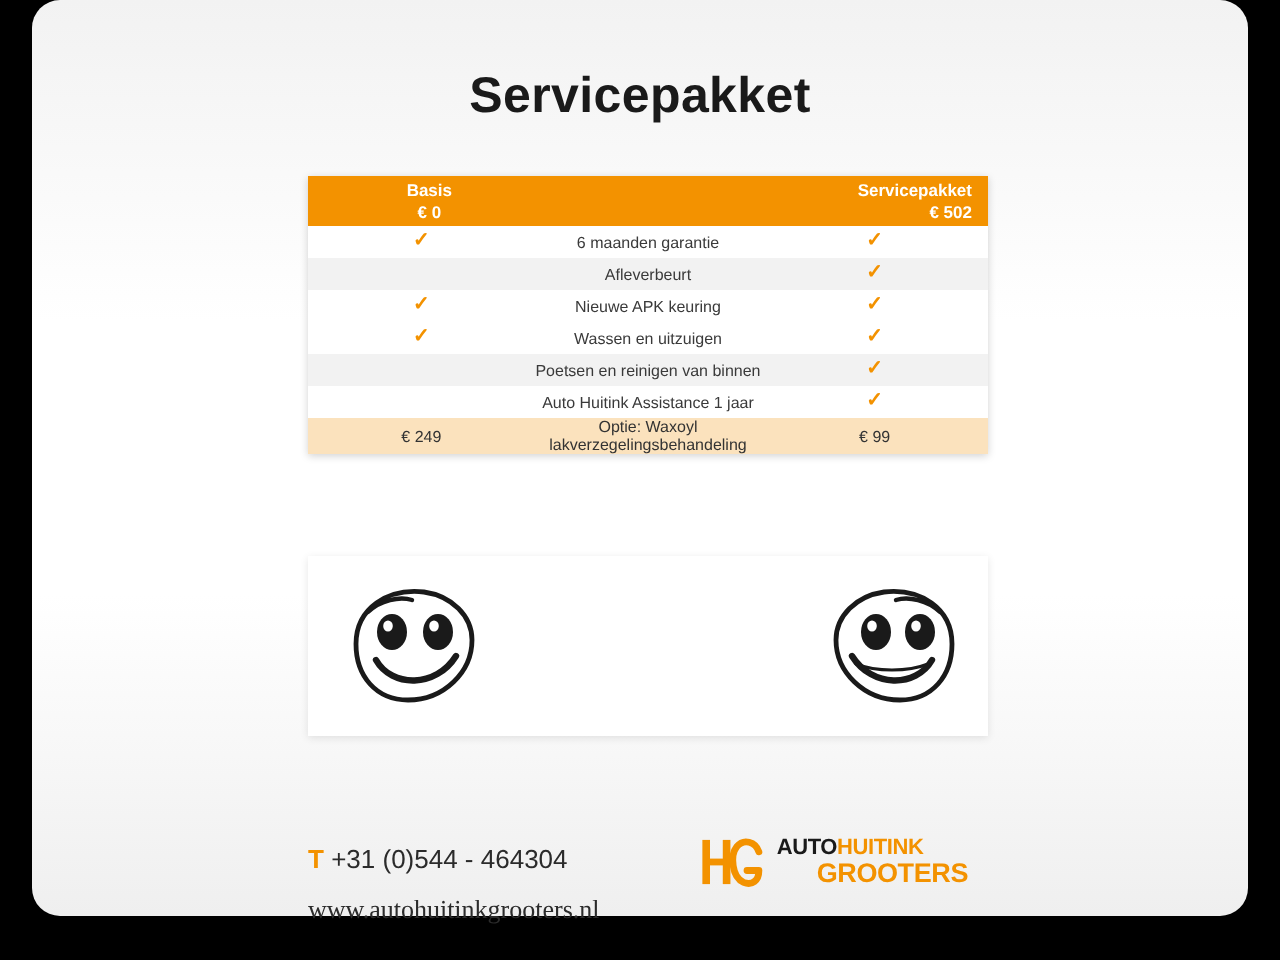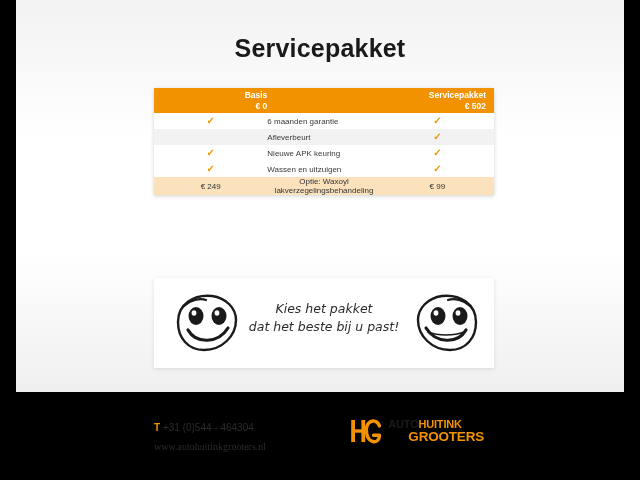--- a/index.html
+++ b/index.html
@@ -22,22 +22,23 @@
     z-index: 5;
   }
   .bars-left { left: 0; }
   .bars-right { right: 0; }
 
   .page {
     position: absolute;
     left: 16px;
     top: 0;
     width: 608px;
-    height: 392px;
+    height: 458px;
     background: linear-gradient(180deg, #f2f2f2 0%, #ffffff 35%, #ffffff 65%, #efefef 100%);
+    border-radius: 14px;
   }
 
   .title {
     position: absolute;
     top: 34px;
     left: 0;
     width: 608px;
     text-align: center;
     font-size: 25px;
     font-weight: bold;
@@ -68,21 +69,21 @@
     background: #f39200;
     color: #ffffff;
     font-weight: bold;
     font-size: 8.5px;
     height: 25px;
     vertical-align: middle;
     line-height: 1.25;
   }
   .hdr .left-col {
     padding-left: 8px;
-    text-align: right;
+    text-align: center;
   }
   .hdr .right-col {
     padding-right: 8px;
     text-align: right;
   }
   .hdr .hdr-line2 {
     display: block;
   }
 
   .row td {
@@ -97,20 +98,21 @@
   .row.plain td {
     background: #ffffff;
   }
   .col-left {
     width: 72px;
     text-align: center;
     font-size: 8px;
     color: #3a3a3a;
   }
   .col-mid {
+    text-align: center;
   }
   .col-right {
     width: 72px;
     text-align: center;
   }
   .check {
     color: #f39200;
     font-size: 10px;
     line-height: 1;
     font-weight: bold;
@@ -162,21 +164,21 @@
     position: absolute;
     left: 0;
     top: 404px;
     width: 608px;
     height: 76px;
   }
   .contact {
     position: absolute;
     left: 138px;
     top: 14px;
-    font-size: 10px;
+    font-size: 13px;
     color: #2b2b2b;
     line-height: 1.9;
   }
   .contact .tel-t {
     color: #f39200;
     font-weight: bold;
   }
   .contact .website {
     color: #2b2b2b;
     font-family: Liberation Serif, serif;
@@ -249,44 +251,50 @@
         <tr class="row plain">
           <td class="col-left"><span class="check">✓</span></td>
           <td class="col-mid">Nieuwe APK keuring</td>
           <td class="col-right"><span class="check">✓</span></td>
         </tr>
         <tr class="row plain">
           <td class="col-left"><span class="check">✓</span></td>
           <td class="col-mid">Wassen en uitzuigen</td>
           <td class="col-right"><span class="check">✓</span></td>
         </tr>
+        <tr class="row alt">
+          <td class="col-left"><span class="check"></span></td>
+          <td class="col-mid">Poetsen en reinigen van binnen</td>
+          <td class="col-right"><span class="check">✓</span></td>
+        </tr>
+        <tr class="row plain">
+          <td class="col-left"><span class="check"></span></td>
+          <td class="col-mid">Auto Huitink Assistance 1 jaar</td>
+          <td class="col-right"><span class="check">✓</span></td>
+        </tr>
 
         <tr class="price-row">
           <td class="col-left">€ 249</td>
           <td class="col-mid">Optie: Waxoyl lakverzegelingsbehandeling</td>
           <td class="col-right">€ 99</td>
         </tr>
       </tbody>
     </table>
   </div>
 
   <div class="slogan-area">
     <svg class="face face-left" width="70" height="62" viewBox="0 0 70 62">
       <path d="M8 30 C8 12 24 2 42 4 C56 6 66 16 66 28 C66 44 52 58 34 58 C18 58 8 46 8 30 Z" fill="none" stroke="#1a1a1a" stroke-width="2.4"></path>
       <ellipse cx="26" cy="24" rx="7.5" ry="9" fill="#1a1a1a"></ellipse>
       <ellipse cx="49" cy="24" rx="7.5" ry="9" fill="#1a1a1a"></ellipse>
       <ellipse cx="24" cy="21" rx="2.4" ry="2.8" fill="#ffffff"></ellipse>
       <ellipse cx="47" cy="21" rx="2.4" ry="2.8" fill="#ffffff"></ellipse>
       <path d="M18 38 C26 52 48 52 58 36" fill="none" stroke="#1a1a1a" stroke-width="3.2" stroke-linecap="round"></path>
       <path d="M14 14 C20 8 30 6 36 8" fill="none" stroke="#1a1a1a" stroke-width="2.2" stroke-linecap="round"></path>
     </svg>
-    <div class="slogan">
-      <div>Kies het pakket</div>
-      <div>dat het beste bij u past!</div>
-    </div>
     <svg class="face face-right" width="70" height="62" viewBox="0 0 70 62">
       <path d="M62 30 C62 12 46 2 28 4 C14 6 4 16 4 28 C4 44 18 58 36 58 C52 58 62 46 62 30 Z" fill="none" stroke="#1a1a1a" stroke-width="2.4"></path>
       <ellipse cx="24" cy="24" rx="7.5" ry="9" fill="#1a1a1a"></ellipse>
       <ellipse cx="46" cy="24" rx="7.5" ry="9" fill="#1a1a1a"></ellipse>
       <ellipse cx="22" cy="21" rx="2.4" ry="2.8" fill="#ffffff"></ellipse>
       <ellipse cx="44" cy="21" rx="2.4" ry="2.8" fill="#ffffff"></ellipse>
       <path d="M12 36 C22 52 44 52 52 38" fill="none" stroke="#1a1a1a" stroke-width="3.2" stroke-linecap="round"></path>
       <path d="M14 40 C24 44 40 44 50 40" fill="none" stroke="#1a1a1a" stroke-width="1.6" stroke-linecap="round"></path>
       <path d="M56 14 C50 8 40 6 34 8" fill="none" stroke="#1a1a1a" stroke-width="2.2" stroke-linecap="round"></path>
     </svg>

